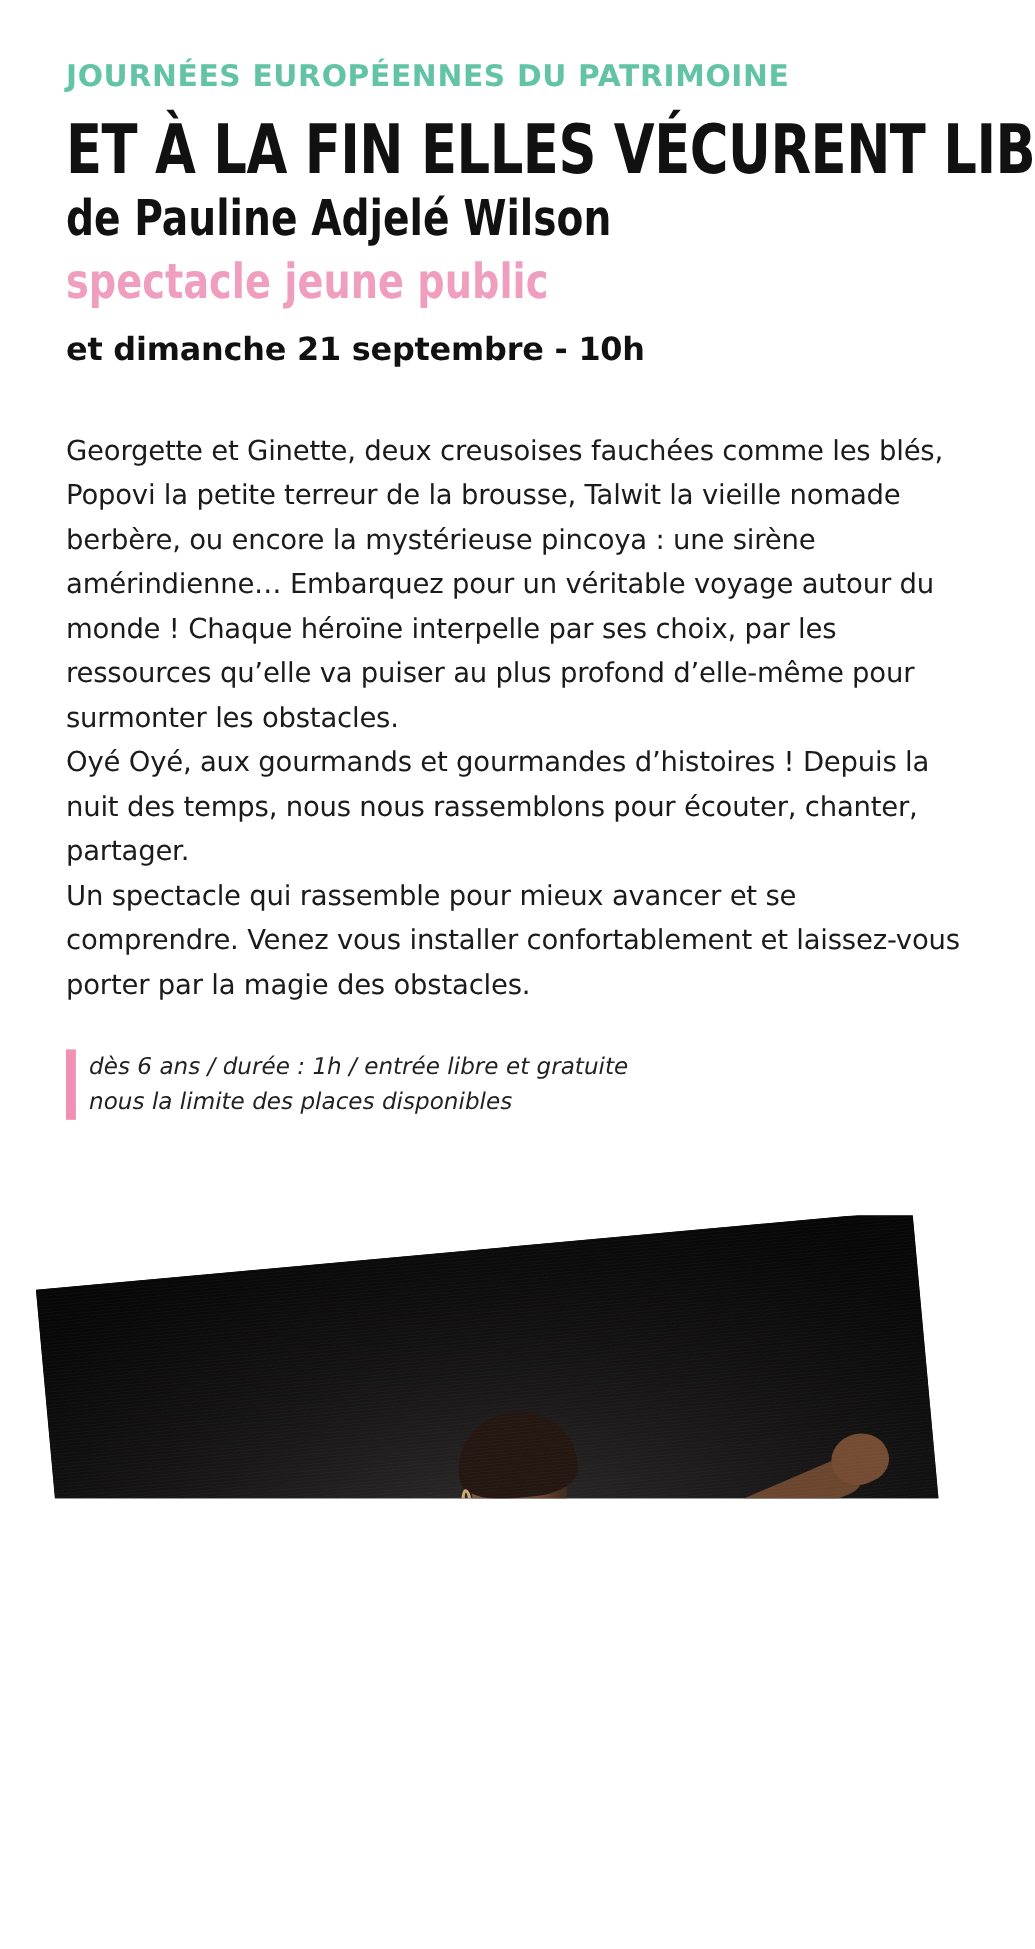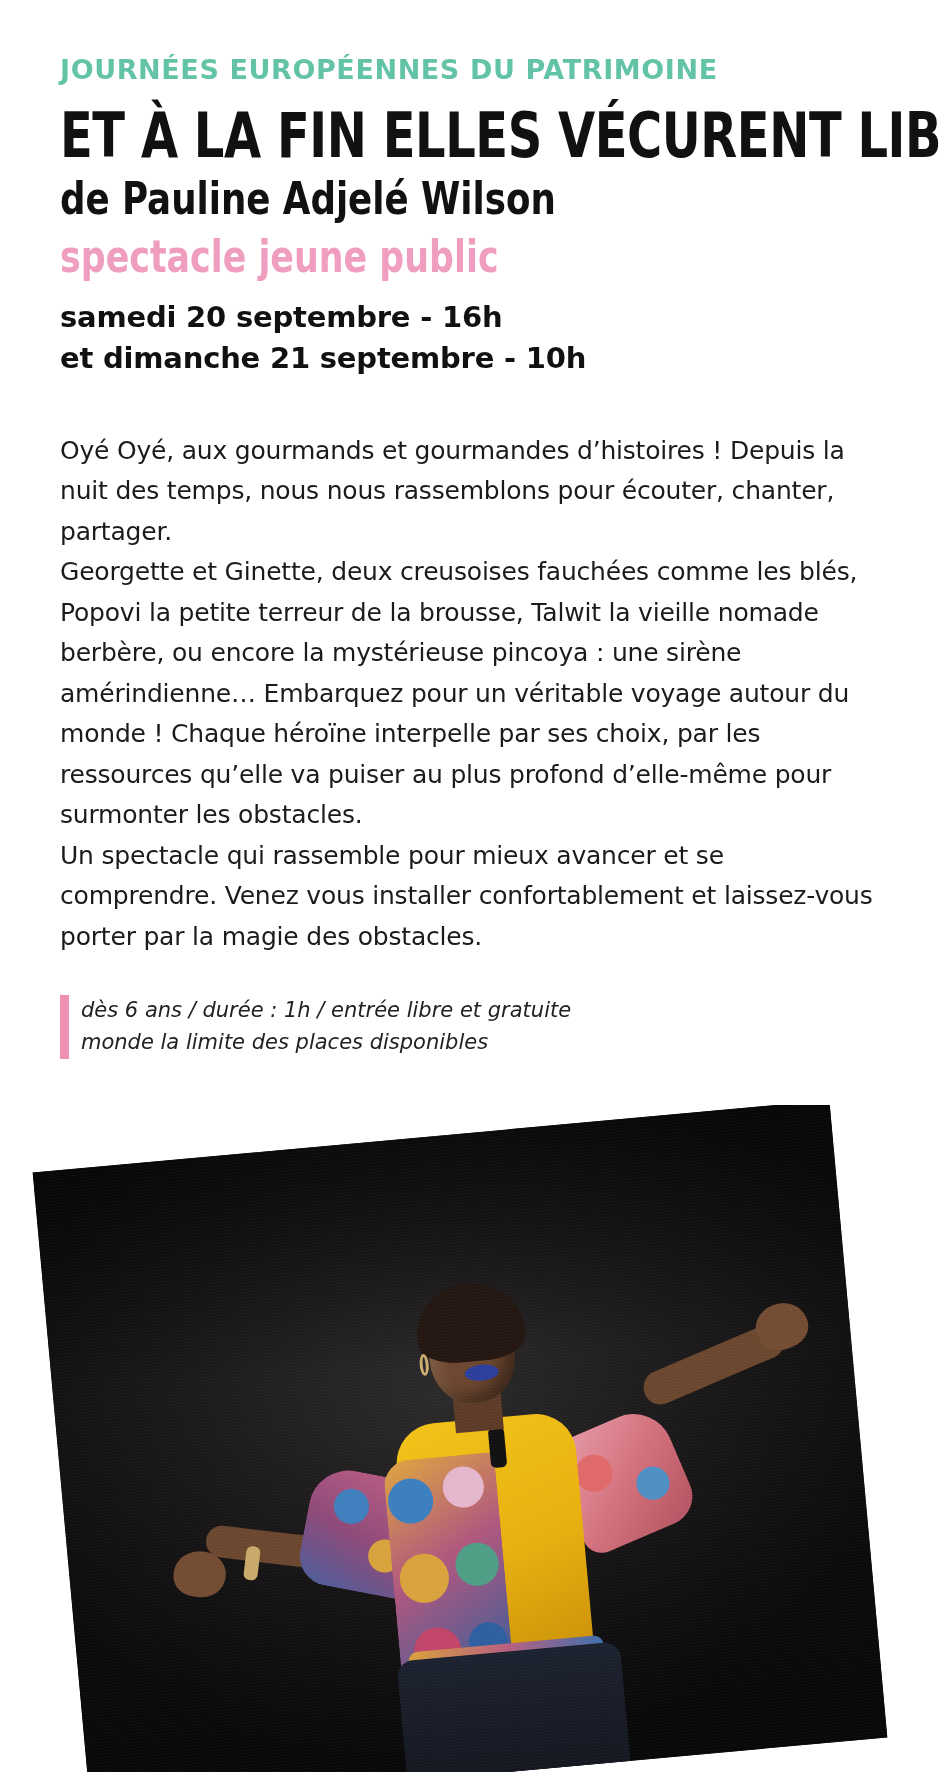--- a/index.html
+++ b/index.html
@@ -12,21 +12,21 @@
   body {
     background: #ffffff;
     font-family: "Liberation Sans", sans-serif;
     color: #1a1a1a;
     overflow: hidden;
     position: relative;
   }
 
   .page {
     width: 941px;
-    height: 1772px;
+    height: 1362px;
     position: relative;
     overflow: hidden;
   }
 
   .content {
     padding: 55px 60px 0 60px;
   }
 
   
   .kicker {
@@ -318,35 +318,34 @@
 
     <div class="kicker">JOURNÉES EUROPÉENNES DU PATRIMOINE</div>
 
     <h1 class="main-title">ET À LA FIN ELLES VÉCURENT LIBRES !</h1>
 
     <div class="author">de Pauline Adjelé Wilson</div>
 
     <div class="genre">spectacle jeune public</div>
 
     <div class="dates">
-      <div>samedi 20 septembre - 16h</div>
       <div>et dimanche 21 septembre - 10h</div>
     </div>
 
     <div class="body-copy">
+      <p>Georgette et Ginette, deux creusoises fauchées comme les blés, Popovi la petite terreur de la brousse, Talwit la vieille nomade berbère, ou encore la mystérieuse pincoya : une sirène amérindienne… Embarquez pour un véritable voyage autour du monde ! Chaque héroïne interpelle par ses choix, par les ressources qu’elle va puiser au plus profond d’elle-même pour surmonter les obstacles.</p>
       <p>Oyé Oyé, aux gourmands et gourmandes d’histoires ! Depuis la nuit des temps, nous nous rassemblons pour écouter, chanter, partager.</p>
-      <p>Georgette et Ginette, deux creusoises fauchées comme les blés, Popovi la petite terreur de la brousse, Talwit la vieille nomade berbère, ou encore la mystérieuse pincoya : une sirène amérindienne… Embarquez pour un véritable voyage autour du monde ! Chaque héroïne interpelle par ses choix, par les ressources qu’elle va puiser au plus profond d’elle-même pour surmonter les obstacles.</p>
       <p>Un spectacle qui rassemble pour mieux avancer et se comprendre. Venez vous installer confortablement et laissez-vous porter par la magie des obstacles.</p>
     </div>
 
     <div class="practical">
       <div class="practical-bar"></div>
       <div class="practical-text">
         <div>dès 6 ans / durée : 1h / entrée libre et gratuite</div>
-        <div>monde la limite des places disponibles</div>
+        <div>nous la limite des places disponibles</div>
       </div>
     </div>
 
   </div>
 
   <div class="photo-wrap">
     <div class="photo">
       <div class="stage-bg"></div>
       <div class="figure">
         <div class="arm-r"></div>

